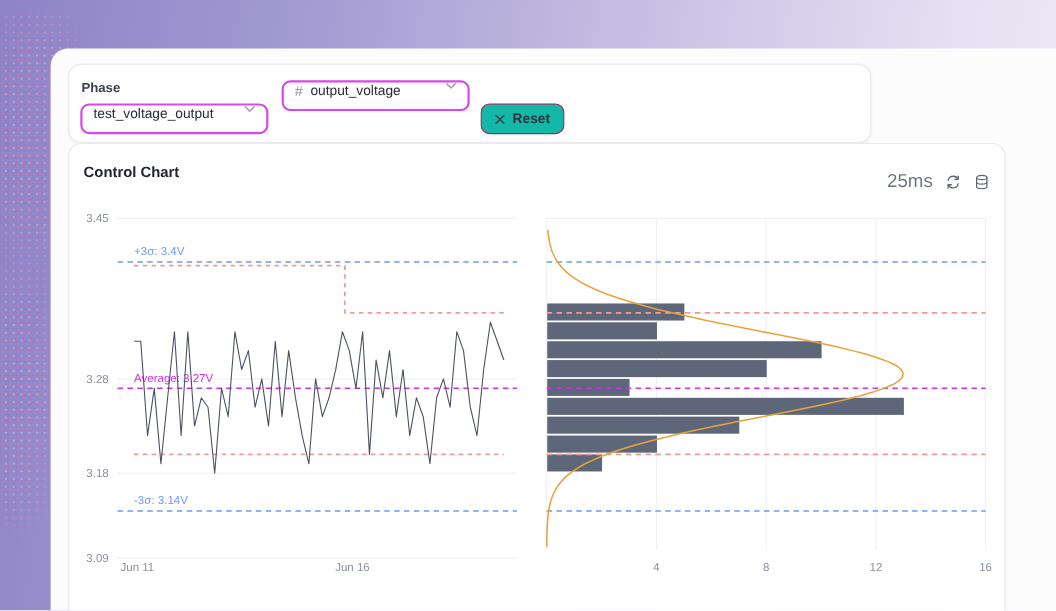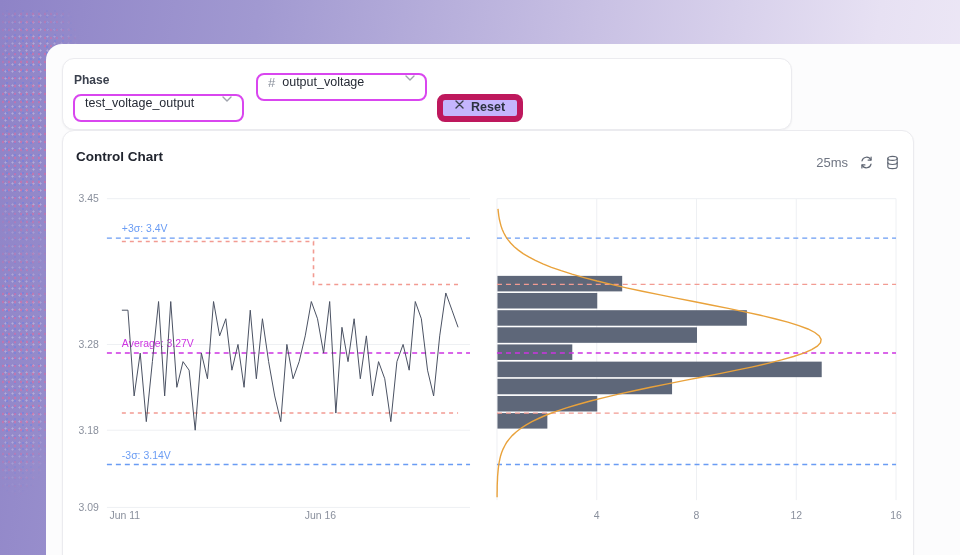--- a/index.html
+++ b/index.html
@@ -41,29 +41,29 @@
   .select {
     width:171px; height:28px; border:2px solid #d946ef; border-radius:8px; background:#fff;
     display:flex; align-items:flex-start; padding:0 10px; gap:7px; cursor:pointer;
     font-size:12.5px; color:#262b36;
   }
   .select .val { flex:1 1 auto; white-space:nowrap; overflow:hidden; }
   .hash { color:#8a909c; font-size:13px; font-weight:400; }
   .chev { flex:0 0 auto; }
   .reset-btn {
     position:absolute; left:374px; top:35px; height:28px; padding:0 12px;
-    background:#c4b5fd; border:6px solid #be185d; border-radius:8px; cursor:pointer;
-    display:flex; gap:7px; font-family:inherit;
+    background:#14b8a6; border:1px solid #be185d; border-radius:8px; cursor:pointer;
+    display:flex; align-items:center; gap:7px; font-family:inherit;
     font-size:12.5px; font-weight:600; color:#2c3340;
   }
   .chart-card { left:16px; top:86px; width:852px; height:511px;text-decoration:underline; }
   .chart-title { position:absolute; left:13px; top:18px; font-size:13.5px; font-weight:700; color:#20242e; }
   .chart-subtitle { position:absolute; left:13px; top:37px; font-size:11.5px; color:#757b88; }
   .header-right { position:absolute; right:13px; top:24px; display:flex; align-items:center; gap:11px; }
-  .latency { font-size:13px; color:#6f7582; }
+  .latency { font-size:17px; color:#6f7582; }
   .icon-btn { background:none; border:none; padding:0; cursor:pointer; display:flex; color:#5f6673; }
   #charts { position:absolute; left:0; top:0; }
   .tk { font-family:"Liberation Sans", sans-serif; font-size:10.5px; }
   .annot { font-family:"Liberation Sans", sans-serif; font-size:10.5px; }
 </style>
 </head>
 <body>
 
 <div class="bg"></div>
 <div class="texture"></div>

